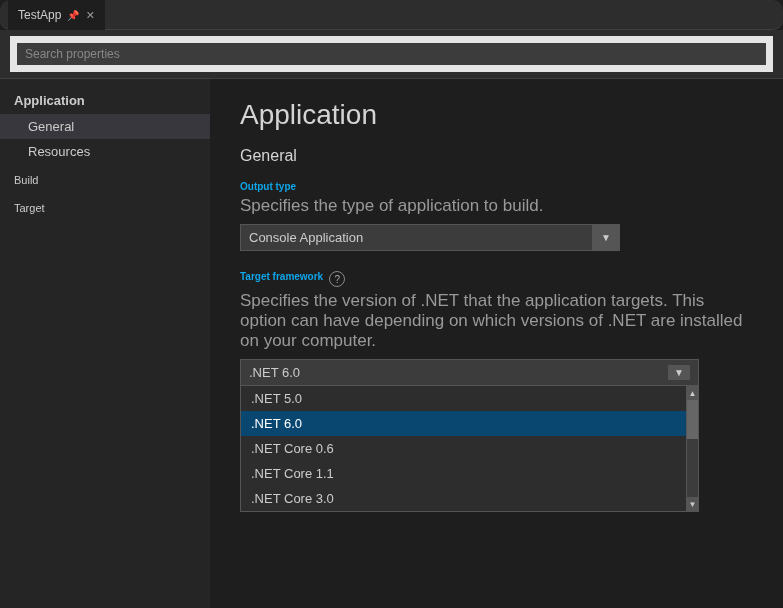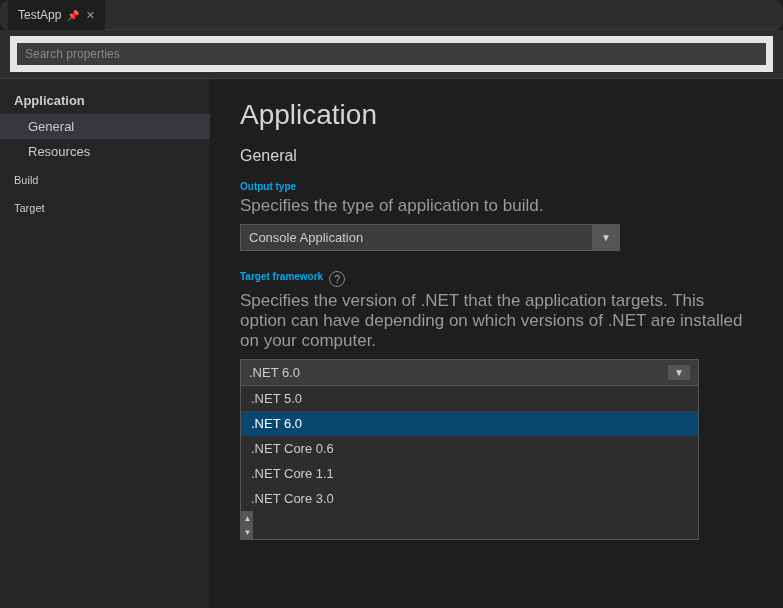--- a/index.html
+++ b/index.html
@@ -208,21 +208,20 @@
       top: 100%;
       left: 0;
       width: 100%;
       background: #2d2d2d;
       border: 1px solid #555;
       border-top: none;
       z-index: 100;
     }
     .dropdown-scrollbar-container {
       display: flex;
-      flex-direction: column;
     }
     .dropdown-items {
       flex: 1;
     }
     .dropdown-list-item {
       padding: 5px 10px;
       font-size: 13px;
       color: #cccccc;
       cursor: pointer;
     }

